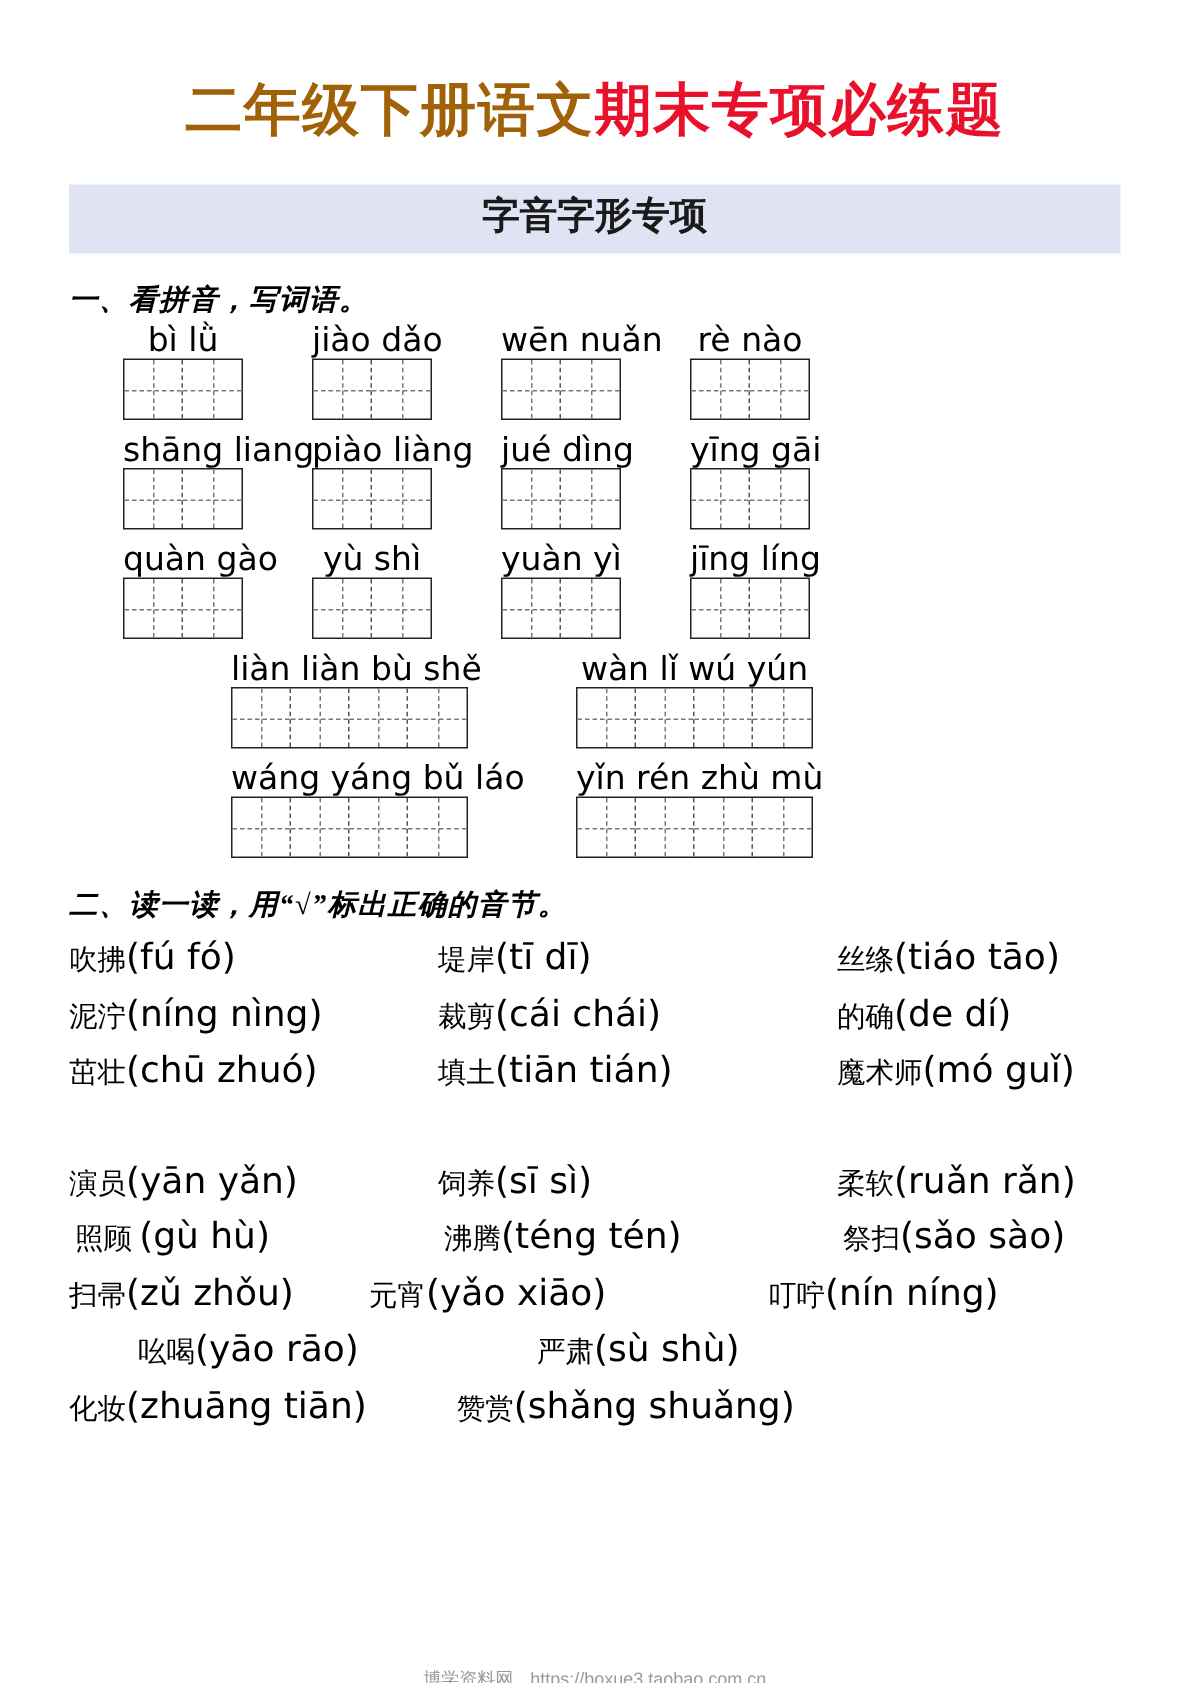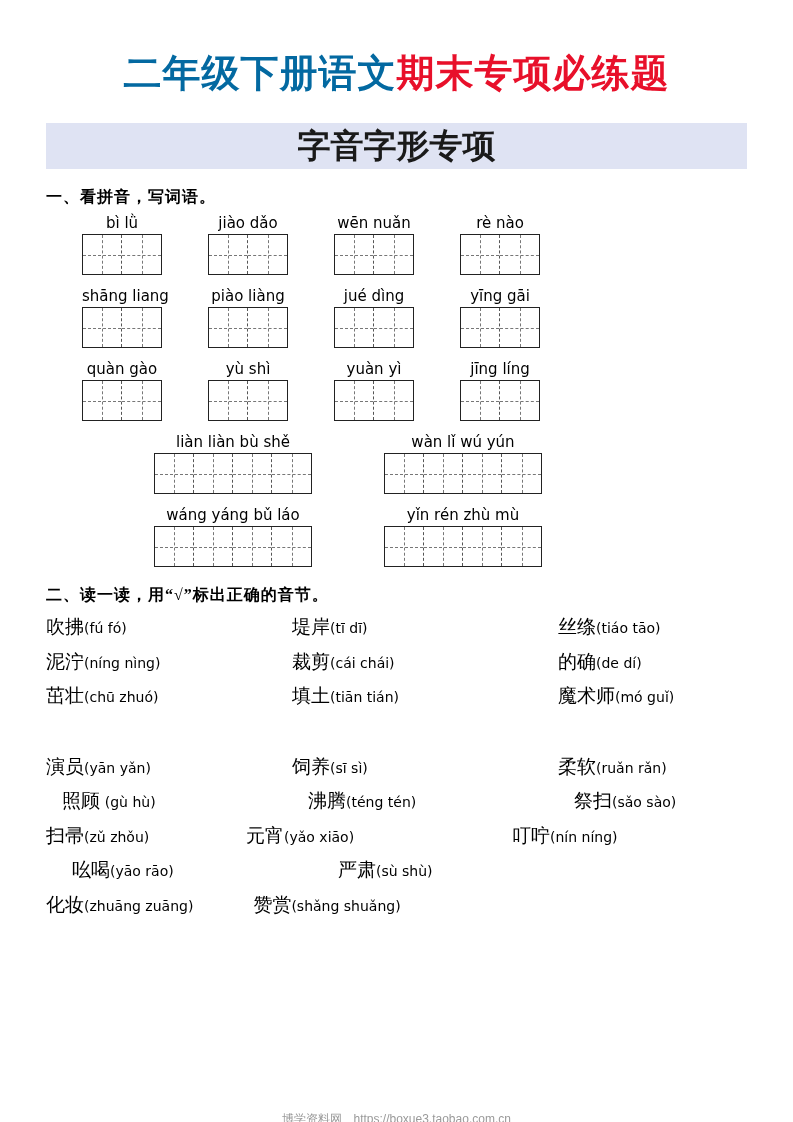--- a/index.html
+++ b/index.html
@@ -25,63 +25,64 @@
   
   .title {
     text-align: center;
     margin-top: 48px;
     font-family: "Liberation Serif", "DejaVu Serif", serif;
     font-weight: bold;
     font-size: 38px;
     letter-spacing: 1px;
     white-space: nowrap;
   }
-  .title .part1 { color: #0369a1; }
+  .title .part1 { color: #a16207; }
   .title .part2 { color: #e8102a; }
 
   
   .banner {
     margin: 24px 46px 0 46px;
     background: #dfe3f3;
     height: 46px;
     line-height: 46px;
     text-align: center;
-    font-family: Liberation Sans, sans-serif;
-    font-size: 33px;
+    font-family: Liberation Mono, monospace;
+    font-size: 25px;
     font-weight: bold;
     color: #1a1a1a;
   }
 
   
   .ex-head {
     margin: 18px 0 4px 46px;
     font-family: "Liberation Serif", "DejaVu Serif", serif;
-    font-size: 16px;
+    font-size: 19px;
     font-weight: bold;
     letter-spacing: 1px;
+    font-style: italic;
   }
 
   
   .grid-block {
     margin: 4px 0 0 0;
     padding: 0 46px;
   }
   .row {
     display: flex;
     justify-content: flex-start;
     align-items: flex-end;
   }
   .cellgroup {
     display: flex;
     flex-direction: column;
     align-items: center;
   }
   .pylabel {
     font-family: "DejaVu Sans", sans-serif;
-    font-size: 15px;
+    font-size: 22px;
     line-height: 22px;
     letter-spacing: 0px;
     white-space: nowrap;
     display: flex;
     justify-content: space-around;
     align-items: flex-end;
     box-sizing: border-box;
   }
   .tzg {
     display: flex;
@@ -126,21 +127,21 @@
   .citem {
     font-family: "Liberation Serif", "DejaVu Serif", serif;
     font-size: 19px;
     white-space: nowrap;
   }
   .citem .han {
     font-family: "Liberation Serif", "DejaVu Serif", serif;
   }
   .citem .py {
     font-family: "DejaVu Sans", sans-serif;
-    font-size: 14px;
+    font-size: 24px;
   }
 
   
   .watermark {
     position: absolute;
     left: 0; right: 0;
     bottom: 42px;
     text-align: center;
     font-size: 12px;
     color: #9a9a9a;
@@ -310,35 +311,35 @@
         <div class="citem" style="margin-left: 0px; width: 200px;"><span class="han">茁壮</span><span class="py">(chū   zhuó)</span></div>
         <div class="citem" style="margin-left: 46px; width: 200px;"><span class="han">填土</span><span class="py">(tiān   tián)</span></div>
         <div class="citem" style="margin-left: 66px; width: auto;"><span class="han">魔术师</span><span class="py">(mó   guǐ)</span></div>
       </div>
       <div class="crow">
         <div class="citem" style="margin-left: 0px; width: 200px;"><span class="han">演员</span><span class="py">(yān  yǎn)</span></div>
         <div class="citem" style="margin-left: 46px; width: 200px;"><span class="han">饲养</span><span class="py">(sī   sì)</span></div>
         <div class="citem" style="margin-left: 66px; width: auto; margin-top: 36px;"><span class="han">柔软</span><span class="py">(ruǎn   rǎn)</span></div>
       </div>
       <div class="crow">
-        <div class="citem" style="margin-left: 16px; width: 200px;"><span class="han">照顾 </span><span class="py">(gù   hù)</span></div>
+        <div class="citem" style="margin-left: 4px; width: 200px;"><span class="han">照顾 </span><span class="py">(gù   hù)</span></div>
         <div class="citem" style="margin-left: 46px; width: 200px;"><span class="han">沸腾</span><span class="py">(téng   tén)</span></div>
         <div class="citem" style="margin-left: 66px; width: auto;"><span class="han">祭扫</span><span class="py">(sǎo   sào)</span></div>
       </div>
       <div class="crow">
         <div class="citem" style="margin-left: 0px; width: 200px;"><span class="han">扫帚</span><span class="py">(zǔ   zhǒu)</span></div>
         <div class="citem" style="width: 200px;"><span class="han">元宵</span><span class="py">(yǎo   xiāo)</span></div>
         <div class="citem" style="margin-left: 66px; width: auto;"><span class="han">叮咛</span><span class="py">(nín   níng)</span></div>
       </div>
       <div class="crow">
-        <div class="citem" style="margin-left: 26px; width: 200px;"><span class="han">吆喝</span><span class="py">(yāo   rāo)</span></div>
+        <div class="citem" style="margin-left: 46px; width: 200px;"><span class="han">吆喝</span><span class="py">(yāo   rāo)</span></div>
         <div class="citem" style="margin-left: 66px; width: auto;"><span class="han">严肃</span><span class="py">(sù   shù)</span></div>
       </div>
       <div class="crow" style="padding-left: 0px;">
-        <div class="citem" style="margin-left: 0px;"><span class="han">化妆</span><span class="py">(zhuāng   zuāng)</span></div>
+        <div class="citem" style="margin-left: 0px;"><span class="han">化妆</span><span class="py">(zhuāng   tiān)</span></div>
         <div class="citem" style="margin-left: 60px;"><span class="han">赞赏</span><span class="py">(shǎng   shuǎng)</span></div>
       </div>
     </div>
 
   <div class="watermark" style="letter-spacing: 0px;">
     <span style="margin-right: 8px;">博学资料网</span>
     <span>https://boxue3.taobao.com.cn</span>
   </div>
 
 </div>

